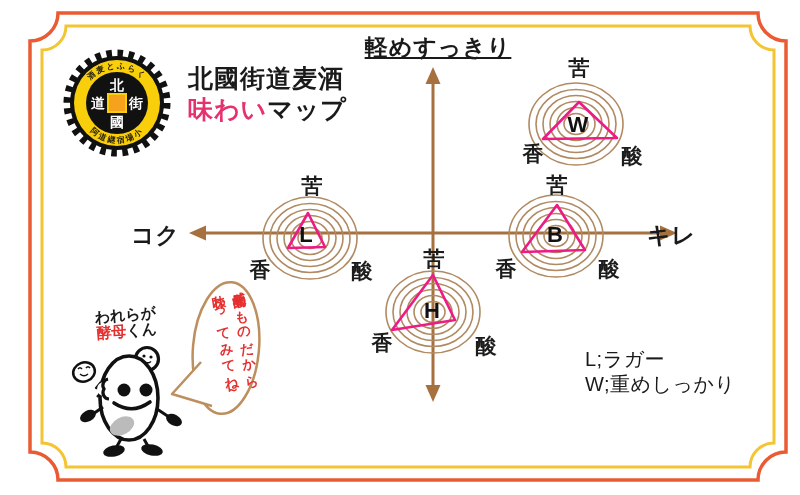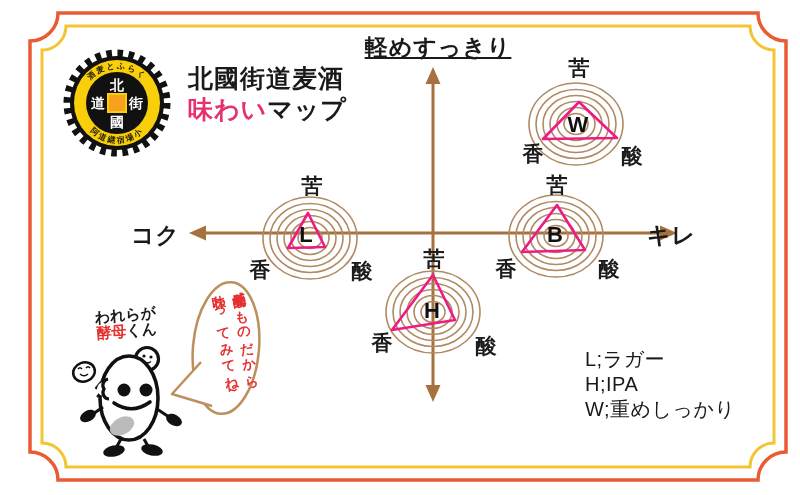--- a/index.html
+++ b/index.html
@@ -161,21 +161,20 @@
     <div>北國街道麦酒</div>
     <div><span class="accent">味わい</span><span>マップ</span></div>
   </div>
 
   <div class="abs axis-label axis-top">軽めすっきり</div>
   <div class="abs axis-label axis-left">コク</div>
   <div class="abs axis-label axis-right">キレ</div>
 
   <div class="abs legend">
     <div>L;ラガー</div>
-    <div>H;IPA</div>
     <div>W;重めしっかり</div>
   </div>
 
   <div class="abs caption">
     <div>われらが</div>
     <div><span class="accent">酵母</span><span>くん</span></div>
   </div>
 
   <div class="abs bubble-text">
     <div>感覚的なものだから</div>

